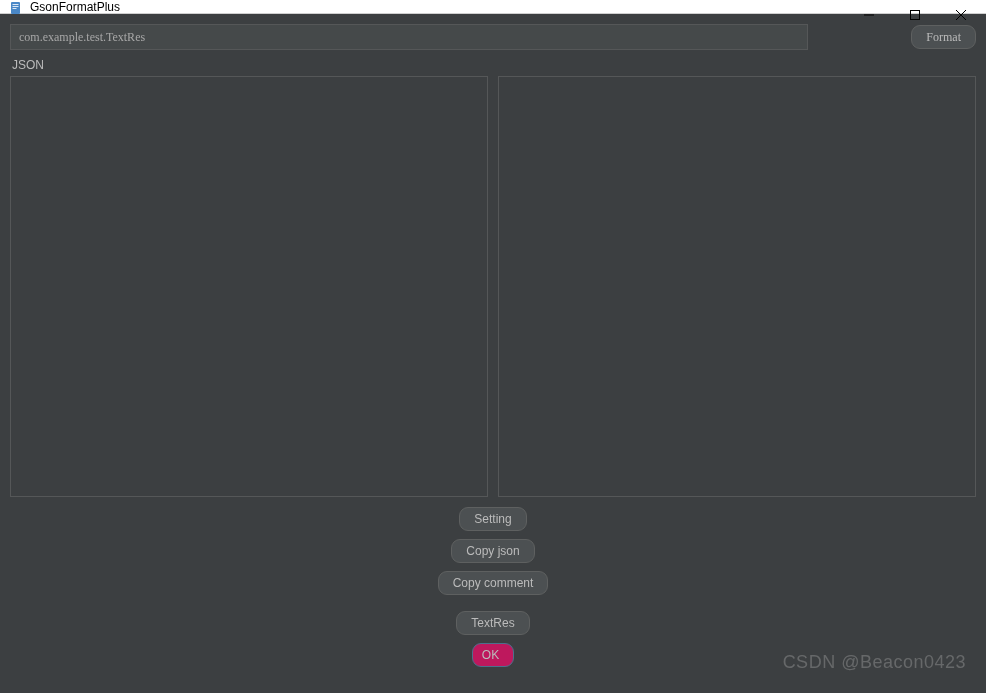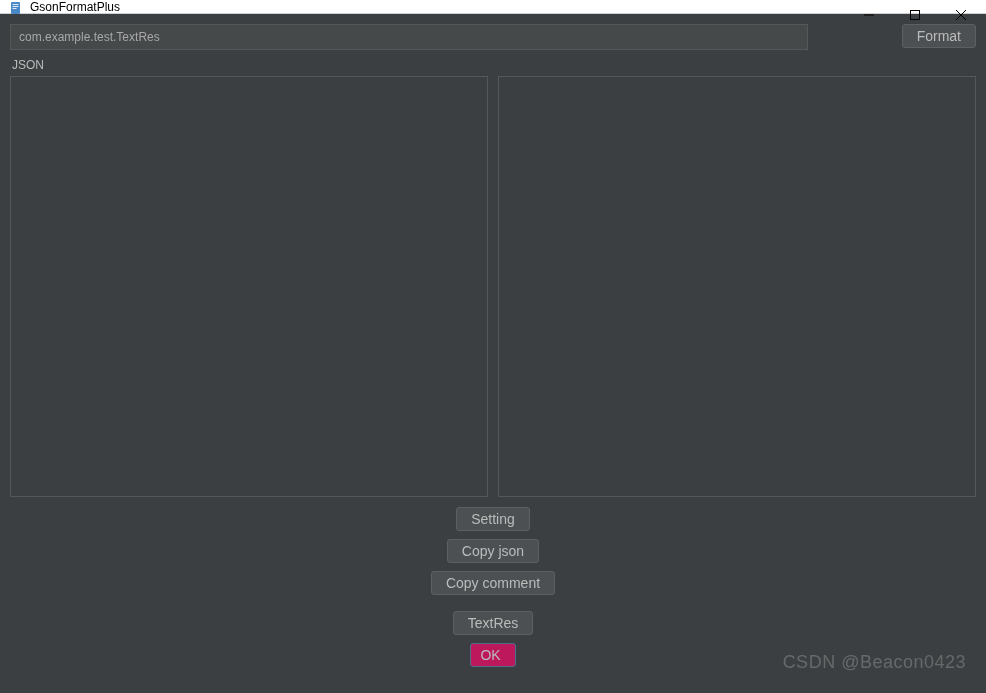--- a/index.html
+++ b/index.html
@@ -54,45 +54,46 @@
     .content {
       background: #3c3f41;
       height: calc(100% - 30px);
       display: flex;
       flex-direction: column;
       padding: 10px;
     }
     .top-row {
       display: flex;
       margin-bottom: 8px;
-      align-items: flex-start;
+      align-items: center;
+      font-family: Liberation Serif, serif;
     }
     .class-input {
       flex: 1;
       background: #45494a;
       border: 1px solid #555758;
       color: #a8a8a8;
       padding: 4px 8px;
       font-size: 12px;
       height: 26px;
       font-family: inherit;
     }
     .btn {
       background: #4c5052;
       border: 1px solid #5e6060;
       color: #bbbbbb;
       padding: 4px 14px;
-      font-size: 14px;
+      font-size: 12px;
       cursor: pointer;
       font-family: inherit;
       height: 24px;
       display: flex;
       align-items: center;
       justify-content: center;
-      border-radius: 3px;
+      border-radius: 9px;
     }
     .btn-primary {
       background: #be185d;
       border-color: #4c708c;
       color: #bbbbbb;
       padding-left: 9px;
     }
     .format-btn-wrap {
       width: 168px;
       display: flex;

